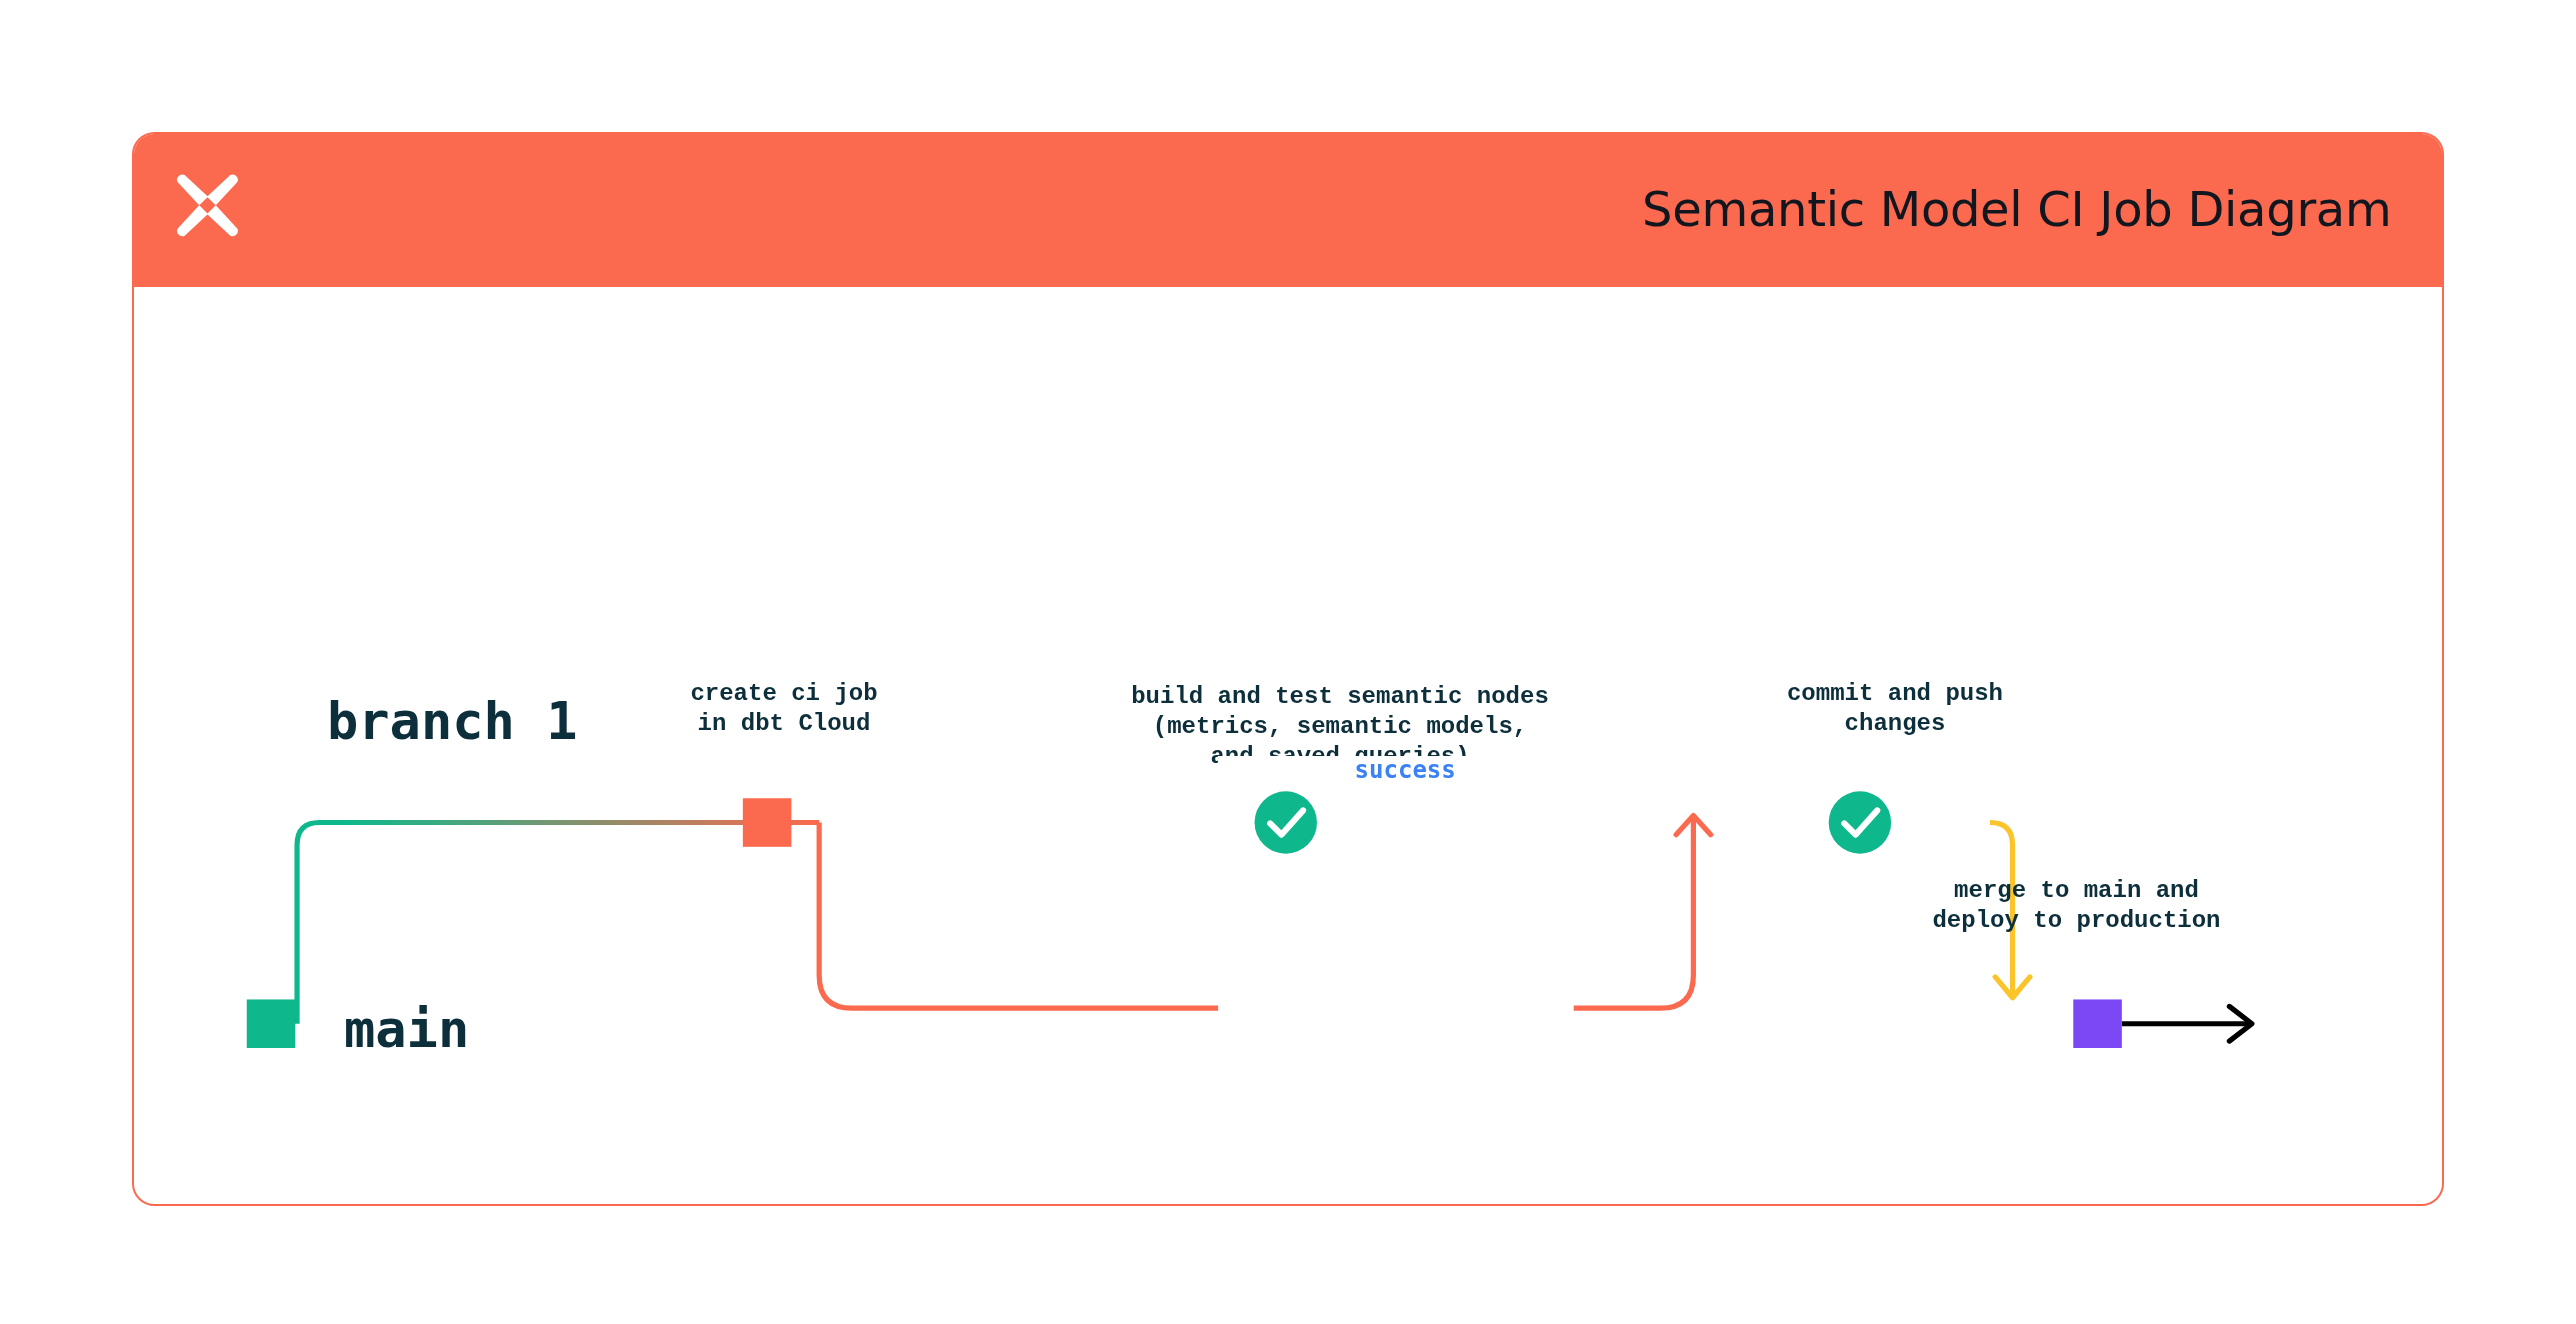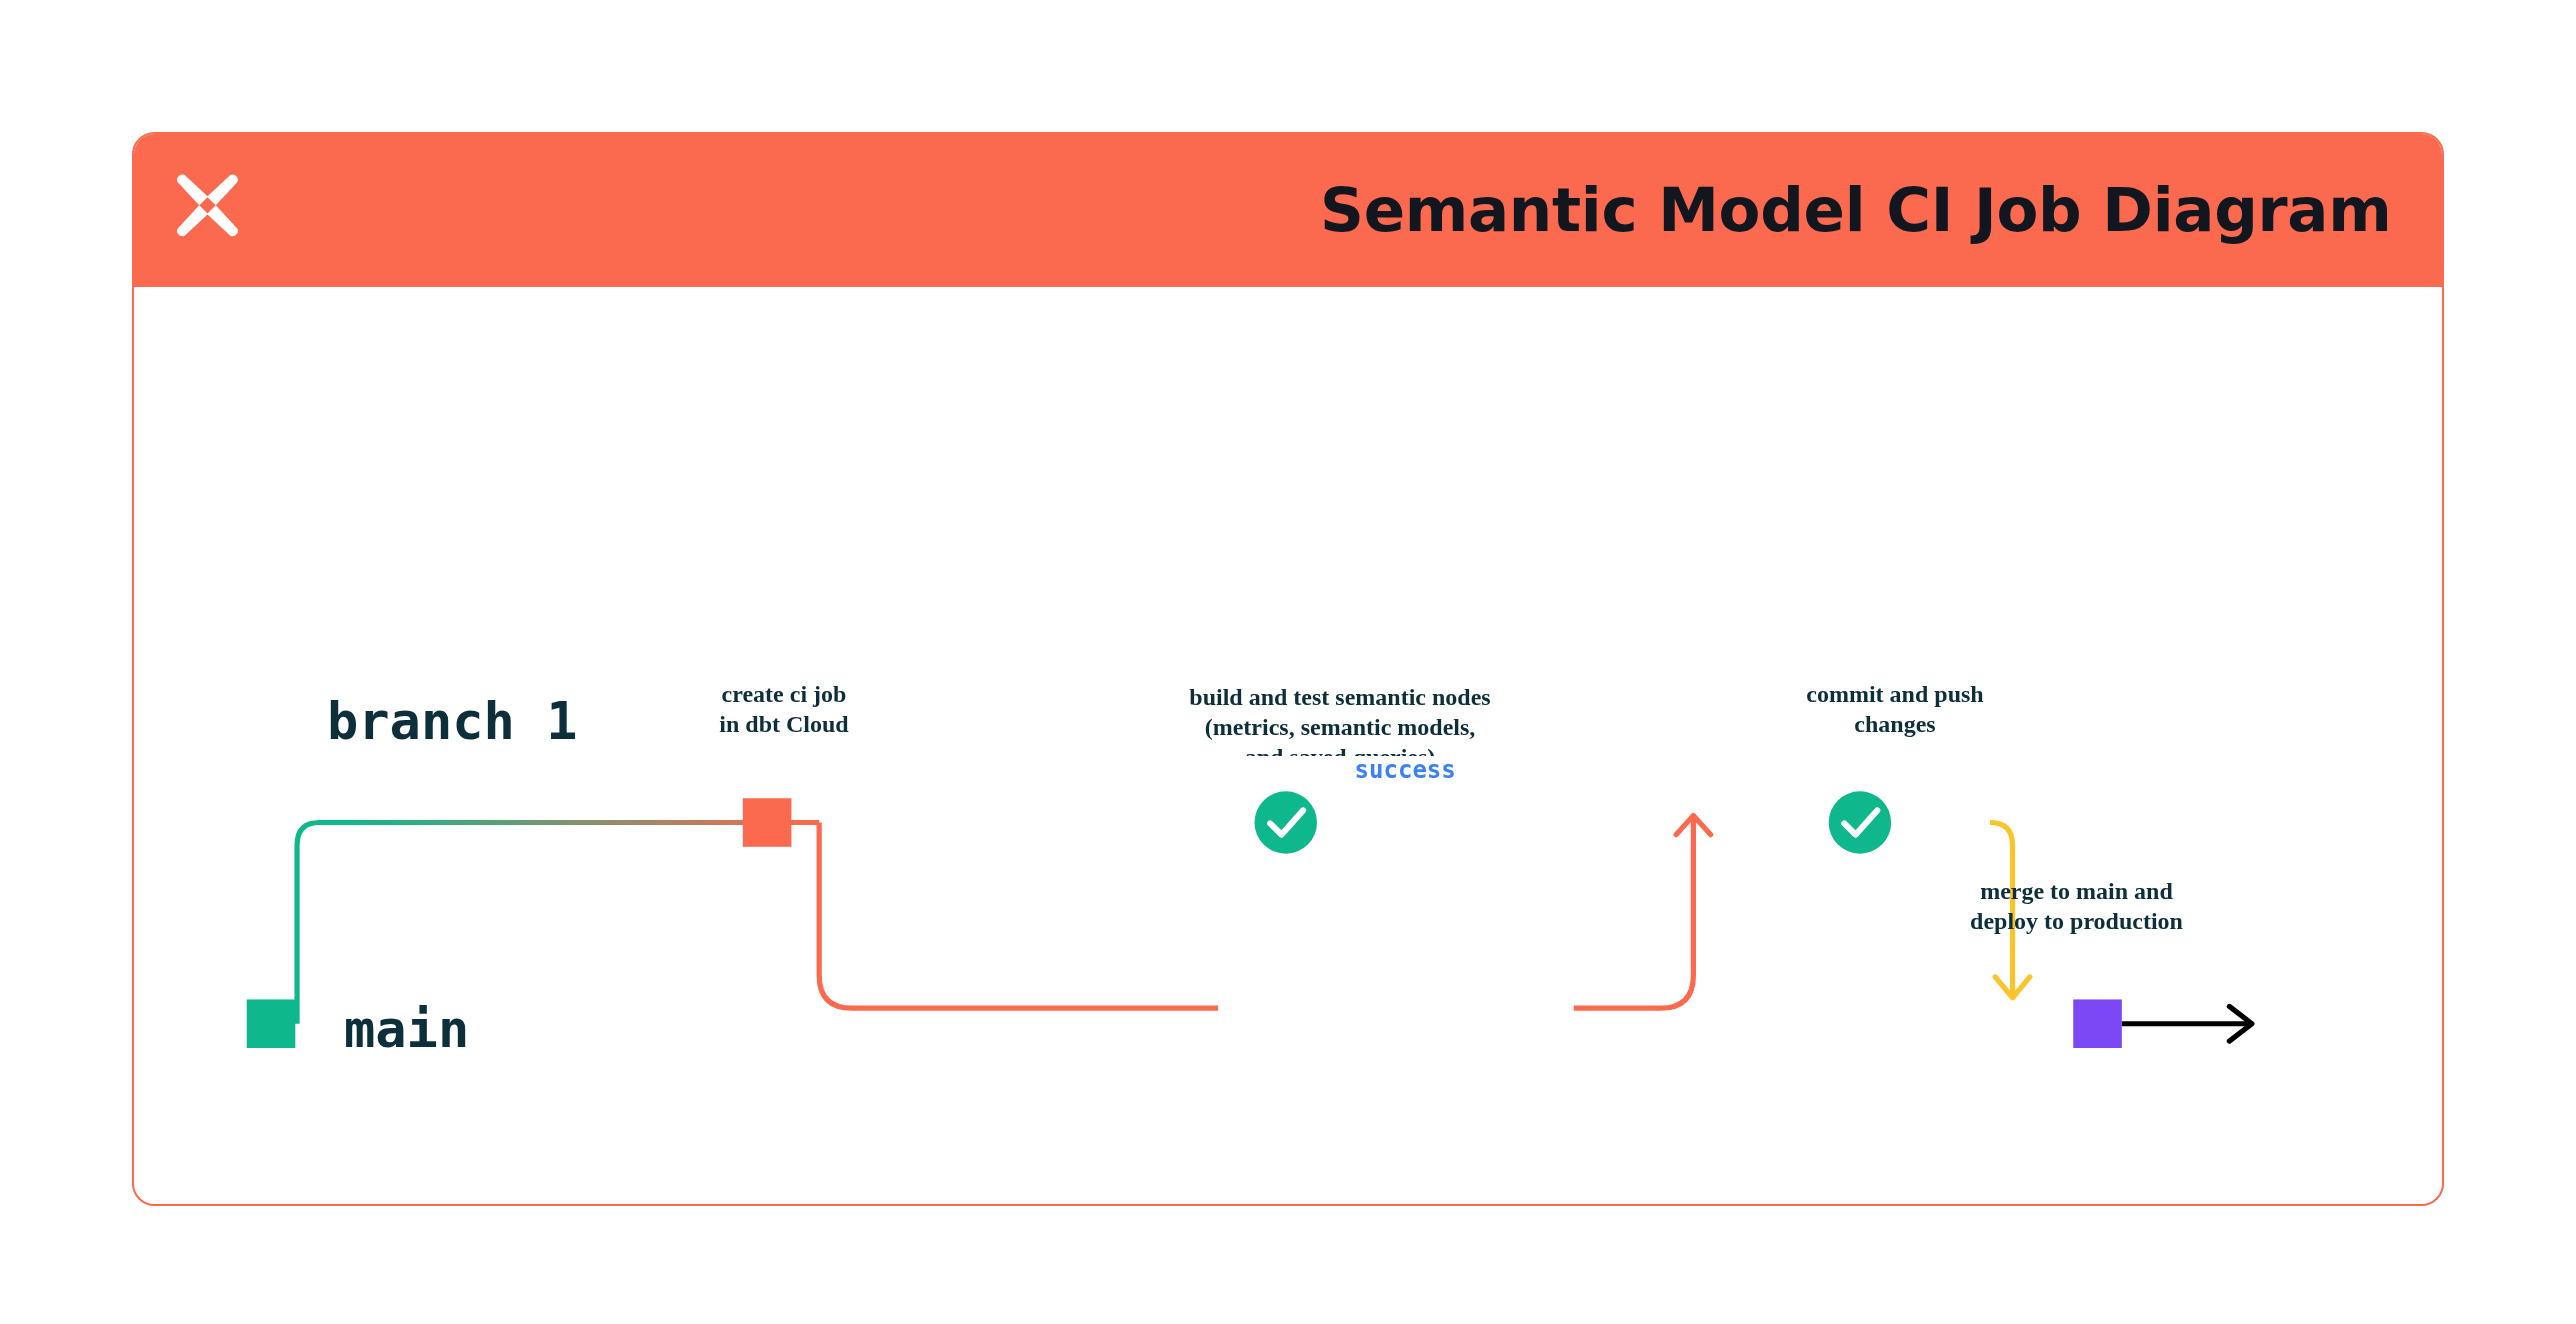--- a/index.html
+++ b/index.html
@@ -54,22 +54,22 @@
   .logo-wrap {
     width: 83px;
     height: 83px;
     display: flex;
     align-items: center;
     justify-content: center;
   }
 
   .header-title {
     font-family: "DejaVu Sans", sans-serif;
-    font-size: 61px;
-    font-weight: 700;
+    font-size: 48px;
+    font-weight: 400;
     color: #11161f;
     letter-spacing: -0.3px;
     white-space: nowrap;
   }
 
   
   .canvas {
     position: absolute;
     left: 0;
     top: 156px;
@@ -85,21 +85,21 @@
     font-weight: bold;
     font-size: 52px;
     color: #0d2f3b;
     white-space: nowrap;
   }
   .lane-branch1 { left: 193px; top: 401px; }
   .lane-main    { left: 210px; top: 709px; }
 
   .node-label {
     position: absolute;
-    font-family: Liberation Serif, serif;
+    font-family: Liberation Mono, monospace;
     font-weight: bold;
     font-size: 24px;
     line-height: 1.25;
     color: #0d2f3b;
     text-align: center;
     white-space: pre;
   }
   .lbl-create  { left: 468px;  top: 389px; width: 364px; }
   .lbl-build   { left: 807px;  top: 392px; width: 798px; }
   .lbl-commit  { left: 1492px; top: 389px; width: 538px; }

